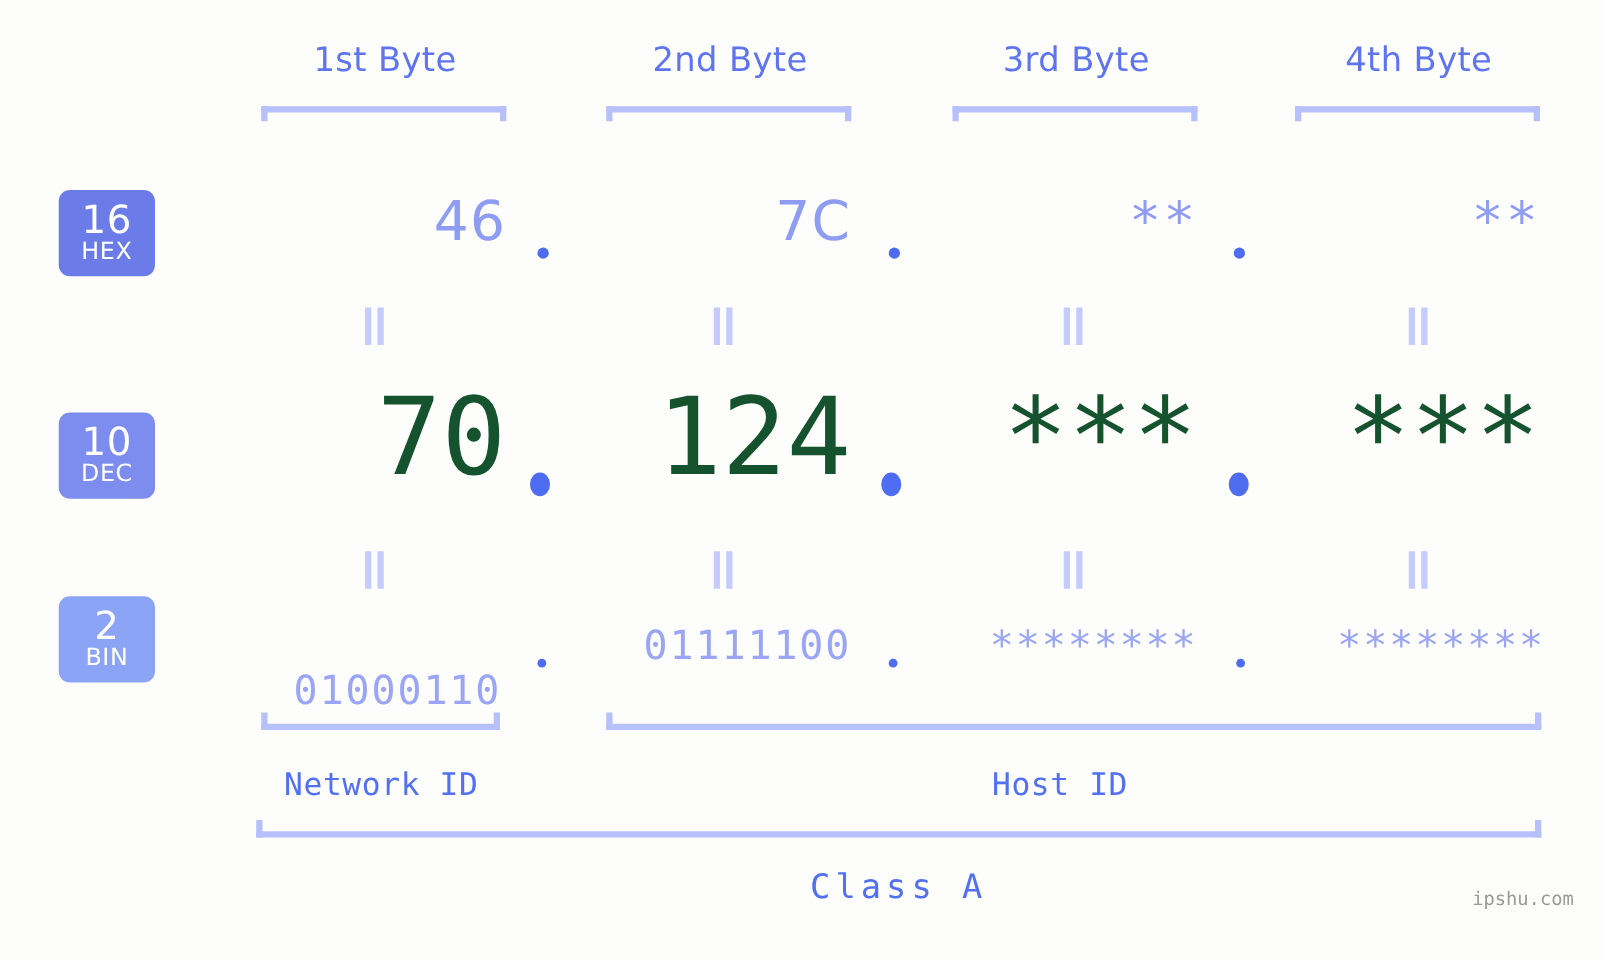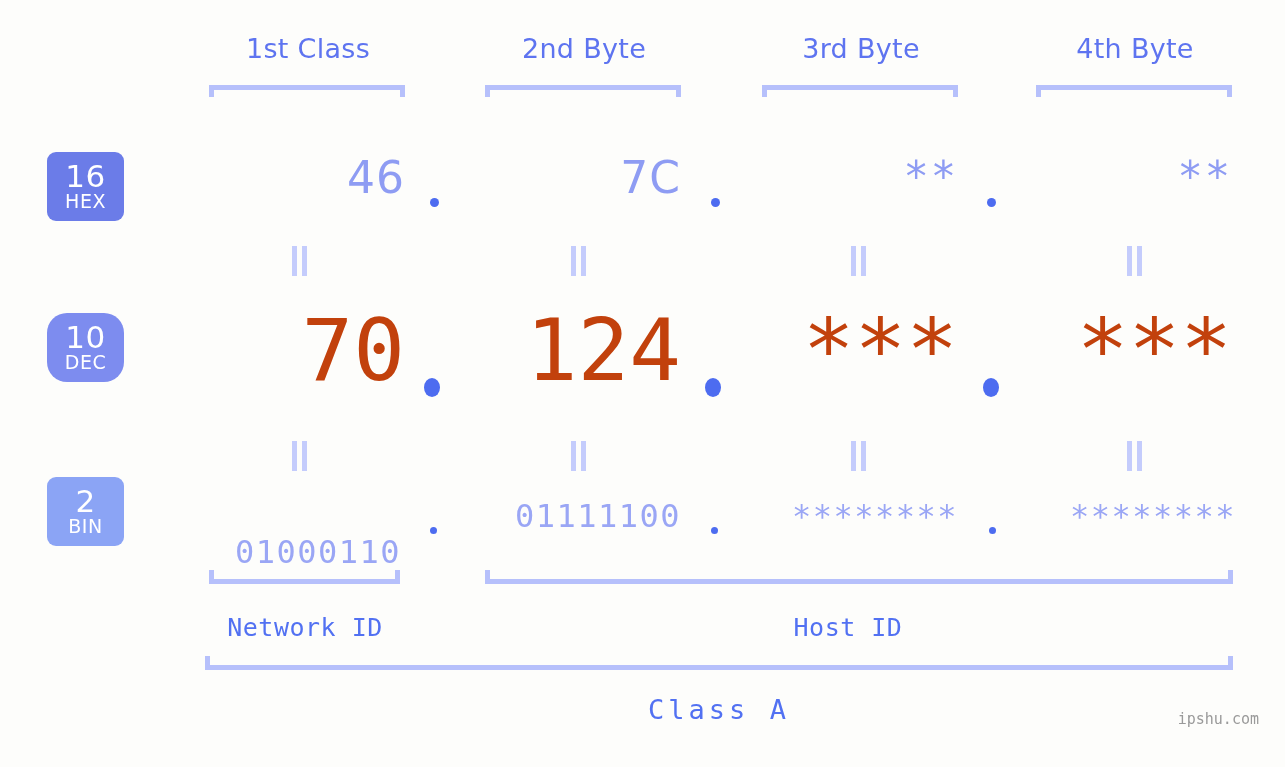--- a/index.html
+++ b/index.html
@@ -95,21 +95,21 @@
   }
   .row-hex .val.stars {
     font-family: "DejaVu Sans Mono", monospace;
     font-size: 42px;
     letter-spacing: 2px;
   }
 
   .row-dec .val {
     font-family: "DejaVu Sans Mono", monospace;
     font-size: 86px;
-    color: #c2410c;
+    color: #14532d;
     top: 300px;
     letter-spacing: 0px;
   }
 
   .row-bin .val {
     font-family: "DejaVu Sans Mono", monospace;
     font-size: 32px;
     color: #9aa6f5;
     top: 497px;
     letter-spacing: 1.5px;
@@ -174,21 +174,21 @@
     color: #9a9a9a;
     letter-spacing: 0px;
     white-space: nowrap;
   }
 </style>
 </head>
 <body style="background: rgb(253, 253, 251);">
 
 <div id="stage">
 
-  <div class="byte-head" style="left:210px; width:196px;">1st Class</div>
+  <div class="byte-head" style="left:210px; width:196px;">1st Byte</div>
   <div class="byte-head" style="left:486px; width:196px;">2nd Byte</div>
   <div class="byte-head" style="left:763px; width:196px;">3rd Byte</div>
   <div class="byte-head" style="left:1037px; width:196px;">4th Byte</div>
 
   <div class="bracket-top" style="left:209px; top:85px; width:196px;"></div>
   <div class="bracket-top" style="left:485px; top:85px; width:196px;"></div>
   <div class="bracket-top" style="left:762px; top:85px; width:196px;"></div>
   <div class="bracket-top" style="left:1036px; top:85px; width:196px;"></div>
 
   <div class="badge" id="badge-hex" style="top: 152px; background: rgb(107, 124, 232);">
@@ -216,21 +216,21 @@
     </div>
   <div class="eq" style="left:850px; top:246px;">
       <i class="a"></i>
       <i class="b"></i>
     </div>
   <div class="eq" style="left:1126px; top:246px;">
       <i class="a"></i>
       <i class="b"></i>
     </div>
 
-  <div class="badge" id="badge-dec" style="top: 313px; background: rgb(125, 140, 239); border-radius: 20px;">
+  <div class="badge" id="badge-dec" style="top: 330px; background: rgb(125, 140, 239);">
     <span class="num">10</span>
     <span class="abbr">DEC</span>
   </div>
 
   <div class="row-dec">
     <div class="val" style="left:209px; width:196px;">70</div>
     <div class="dot dot-dec" style="left:424px;"></div>
     <div class="val" style="left:485px; width:196px;">124</div>
     <div class="dot dot-dec" style="left:705px;"></div>
     <div class="val" style="left:762px; width:196px;">***</div>

